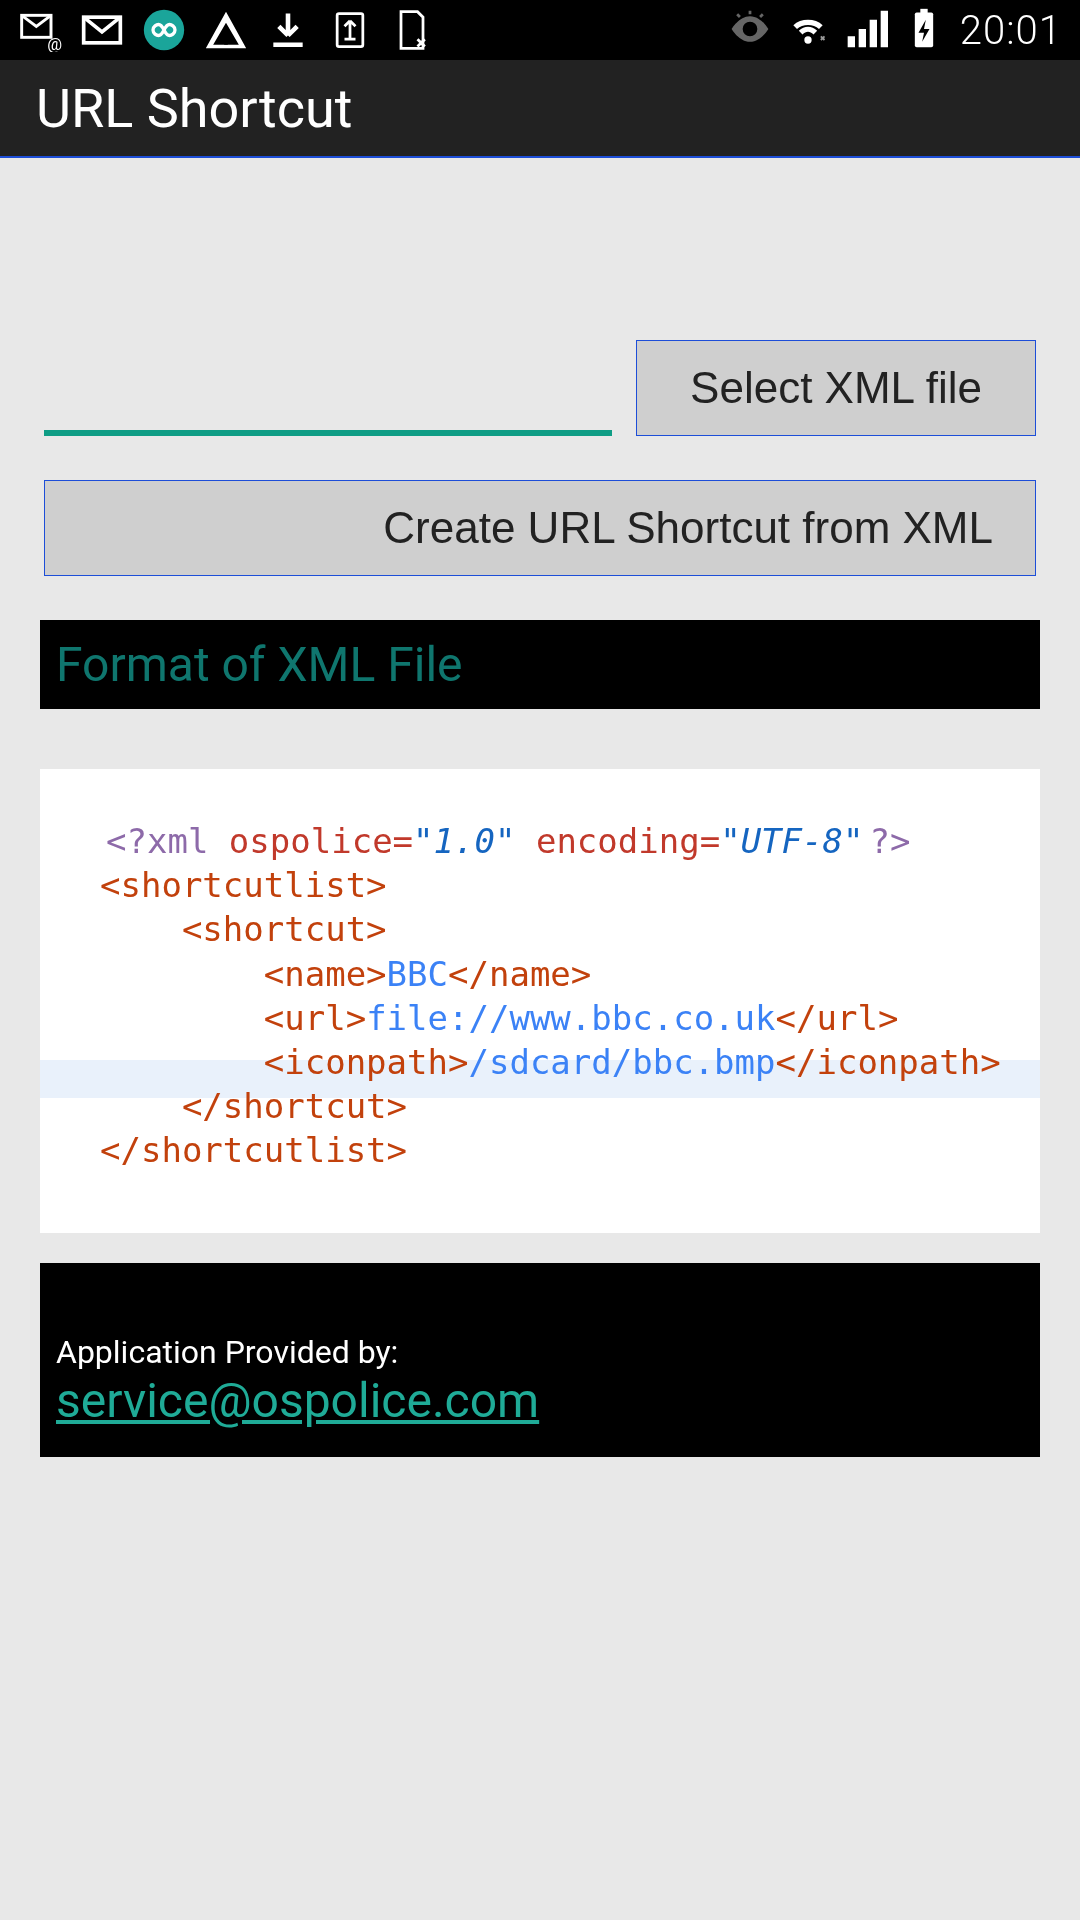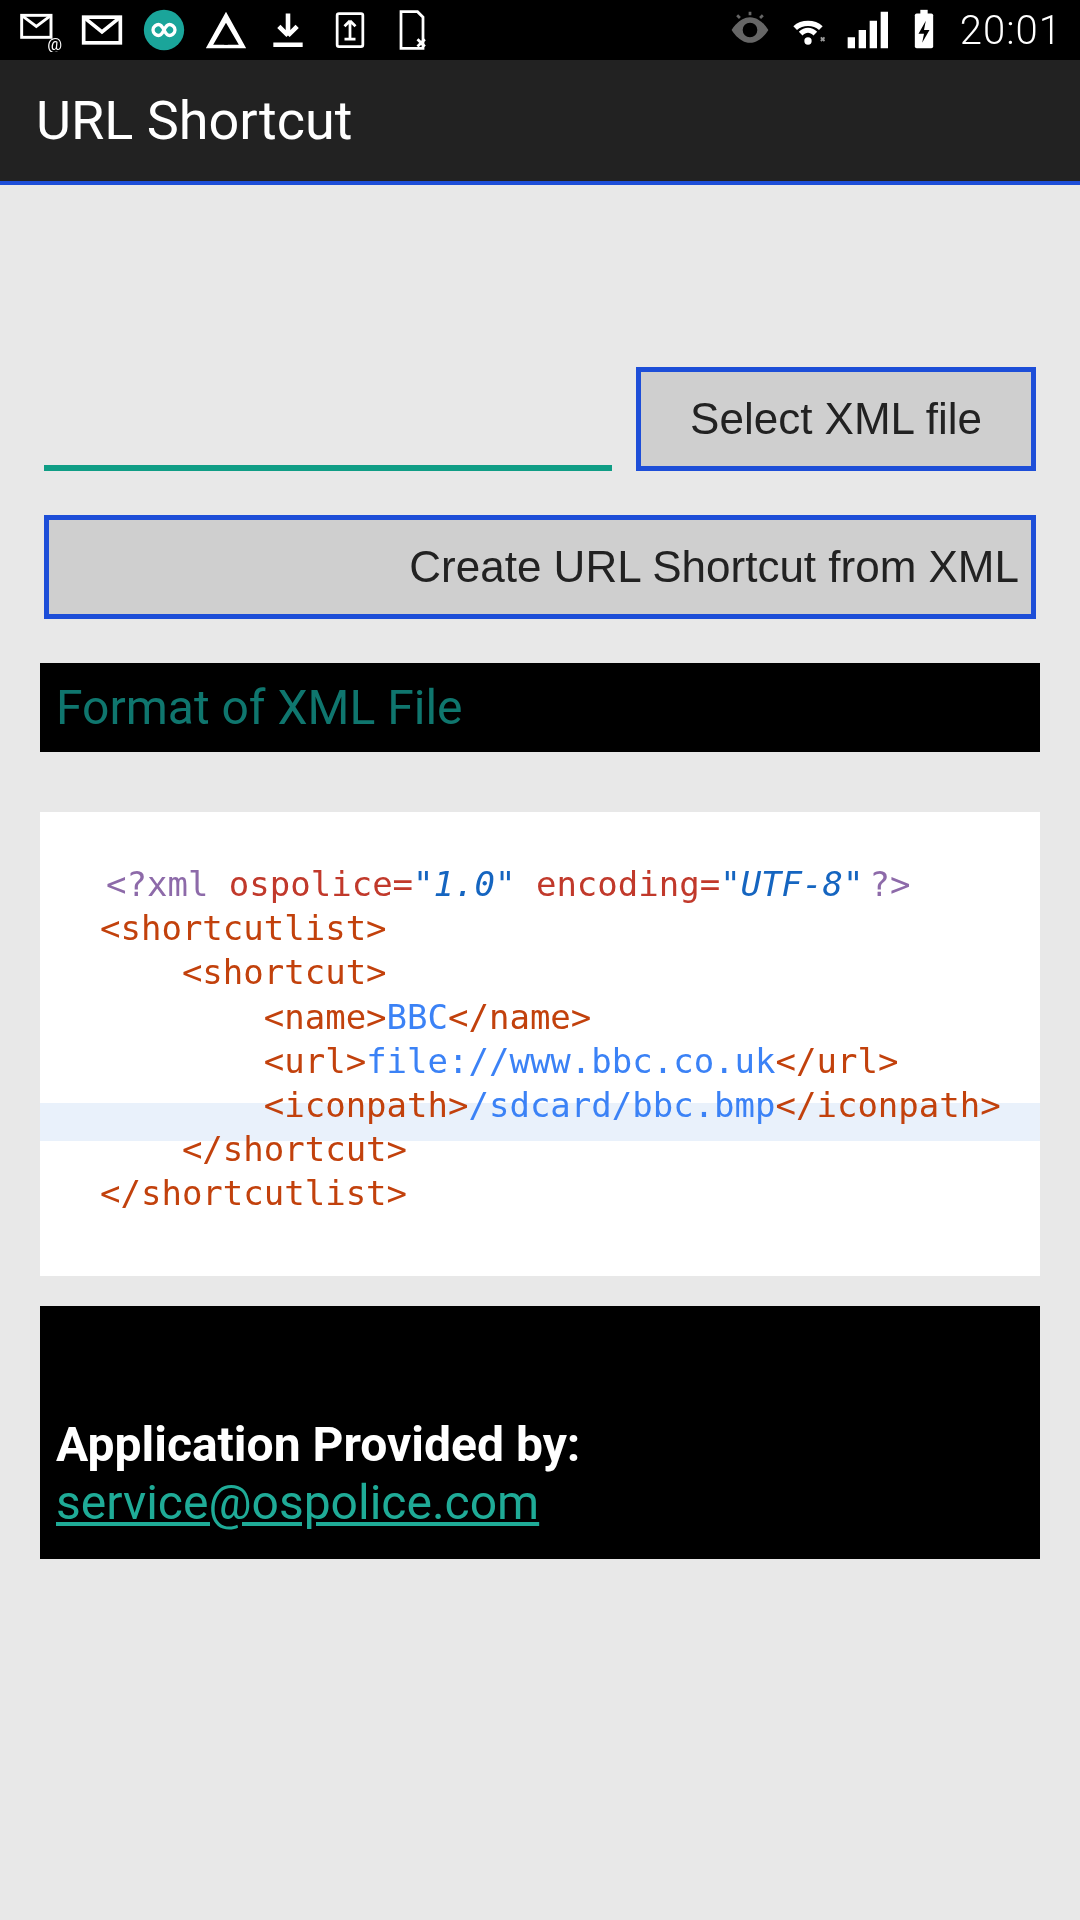--- a/index.html
+++ b/index.html
@@ -7,31 +7,31 @@
   .status-bar {
     height: 60px;
     background: #000;
     display: flex;
     align-items: center;
     justify-content: space-between;
     padding: 0 18px;
     color: #fff;
   }
   .status-left { display: flex; align-items: center; gap: 18px; }
-  .status-right { display: flex; align-items: center; gap: 14px; font-size: 40px; font-weight: 300; letter-spacing: 1px; }
+  .status-right { display: flex; gap: 14px; font-size: 40px; font-weight: 300; letter-spacing: 1px; }
   .status-icon { width: 44px; height: 44px; display: flex; align-items: center; justify-content: center; }
   .status-icon svg { width: 100%; height: 100%; }
 
   .action-bar {
-    height: 125px;
+    height: 98px;
     background: #222;
     display: flex;
     align-items: center;
     padding: 0 36px;
-    border-bottom: 4px solid #1d4ed8;
+    border-bottom: 2px solid #1d4ed8;
   }
   .action-bar-title { color: #fff; font-size: 54px; font-weight: 400; }
 
   .content { padding: 22px; }
   .card { background: #e8e8e8; padding: 0; }
 
   .row1 {
     display: flex;
     align-items: flex-end;
     gap: 24px;
@@ -41,24 +41,24 @@
     flex: 1;
     border: none;
     border-bottom: 6px solid #0f9d85;
     background: transparent;
     height: 70px;
     font-size: 36px;
     outline: none;
   }
   .btn {
     background: #cfcfcf;
-    border: 5px solid #1d4ed8;
+    border: 1px solid #1d4ed8;
     font-size: 44px;
     color: #222;
-    padding: 22px 12px;
+    padding: 22px 42px;
     text-align: center;
     cursor: pointer;
   }
   .btn-select {
     flex: 0 0 auto;
     min-width: 400px;
   }
   .btn-wide {
     display: block;
     margin: 44px 22px 0 22px;
@@ -98,21 +98,21 @@
   .xml-attr-val { color: #1565c0; font-style: italic; }
   .xml-tag { color: #c2410c; }
   .xml-text { color: #3b82f6; }
 
   .footer-box {
     margin: 30px 18px 0 18px;
     background: #000;
     color: #fff;
     padding: 70px 16px 30px 16px;
   }
-  .footer-title { font-size: 48px; font-weight: 700; margin-bottom: 4px; margin-top: 40px; }
+  .footer-title { font-size: 32px; font-weight: 400; margin-bottom: 4px; }
   .footer-link { display: block; font-size: 48px; color: #1fab97; text-decoration: underline; line-height: 1.1; }
 </style>
 </head>
 <body>
 
 <div class="status-bar">
   <div class="status-left">
     <span class="status-icon">
       <svg viewBox="0 0 24 24" fill="none" stroke="#fff" stroke-width="1.6">
           <rect x="2" y="4" width="16" height="12"></rect>

